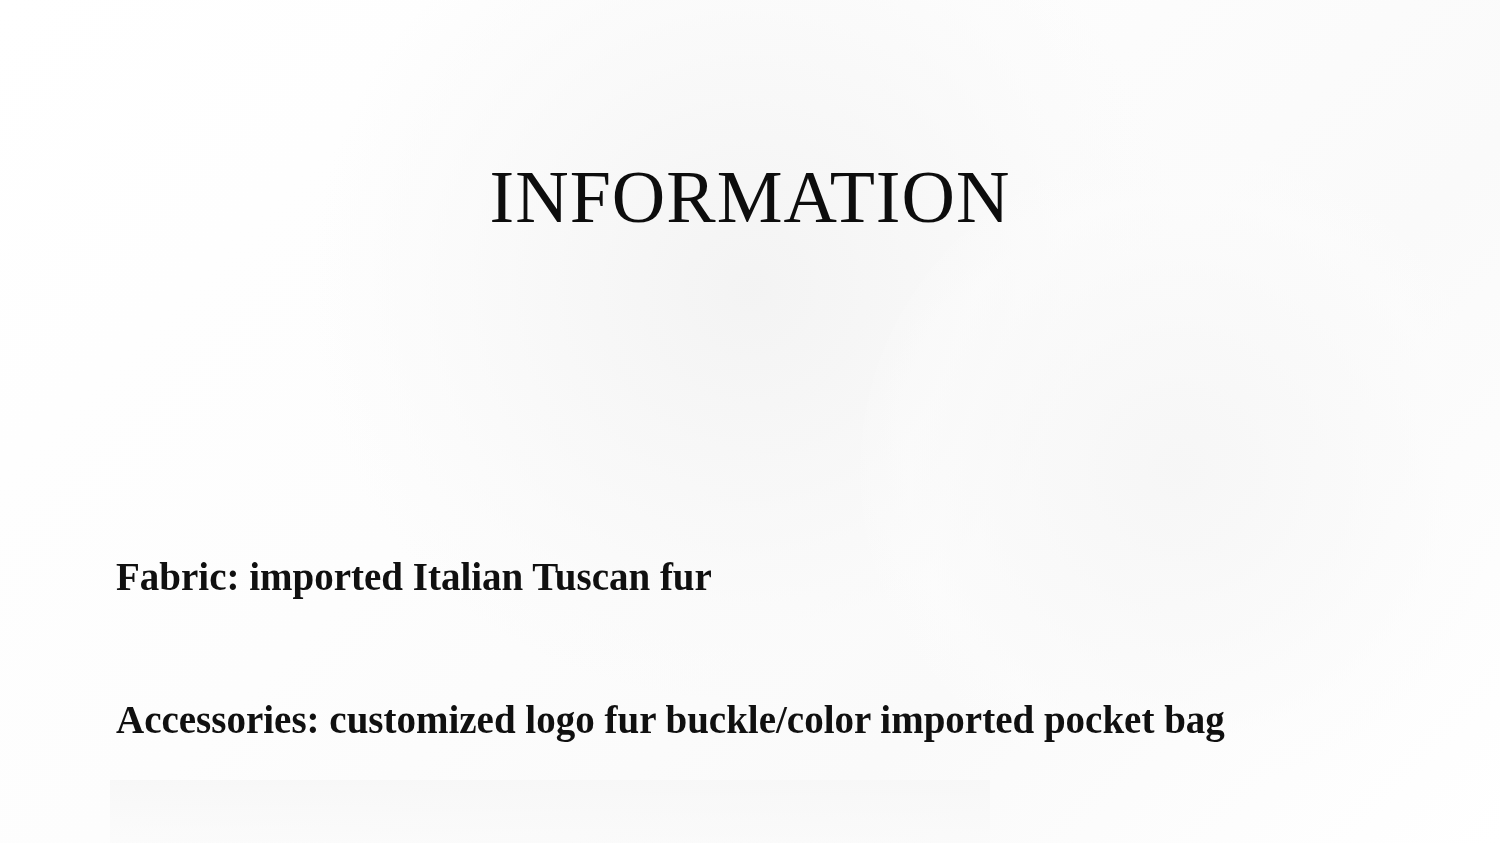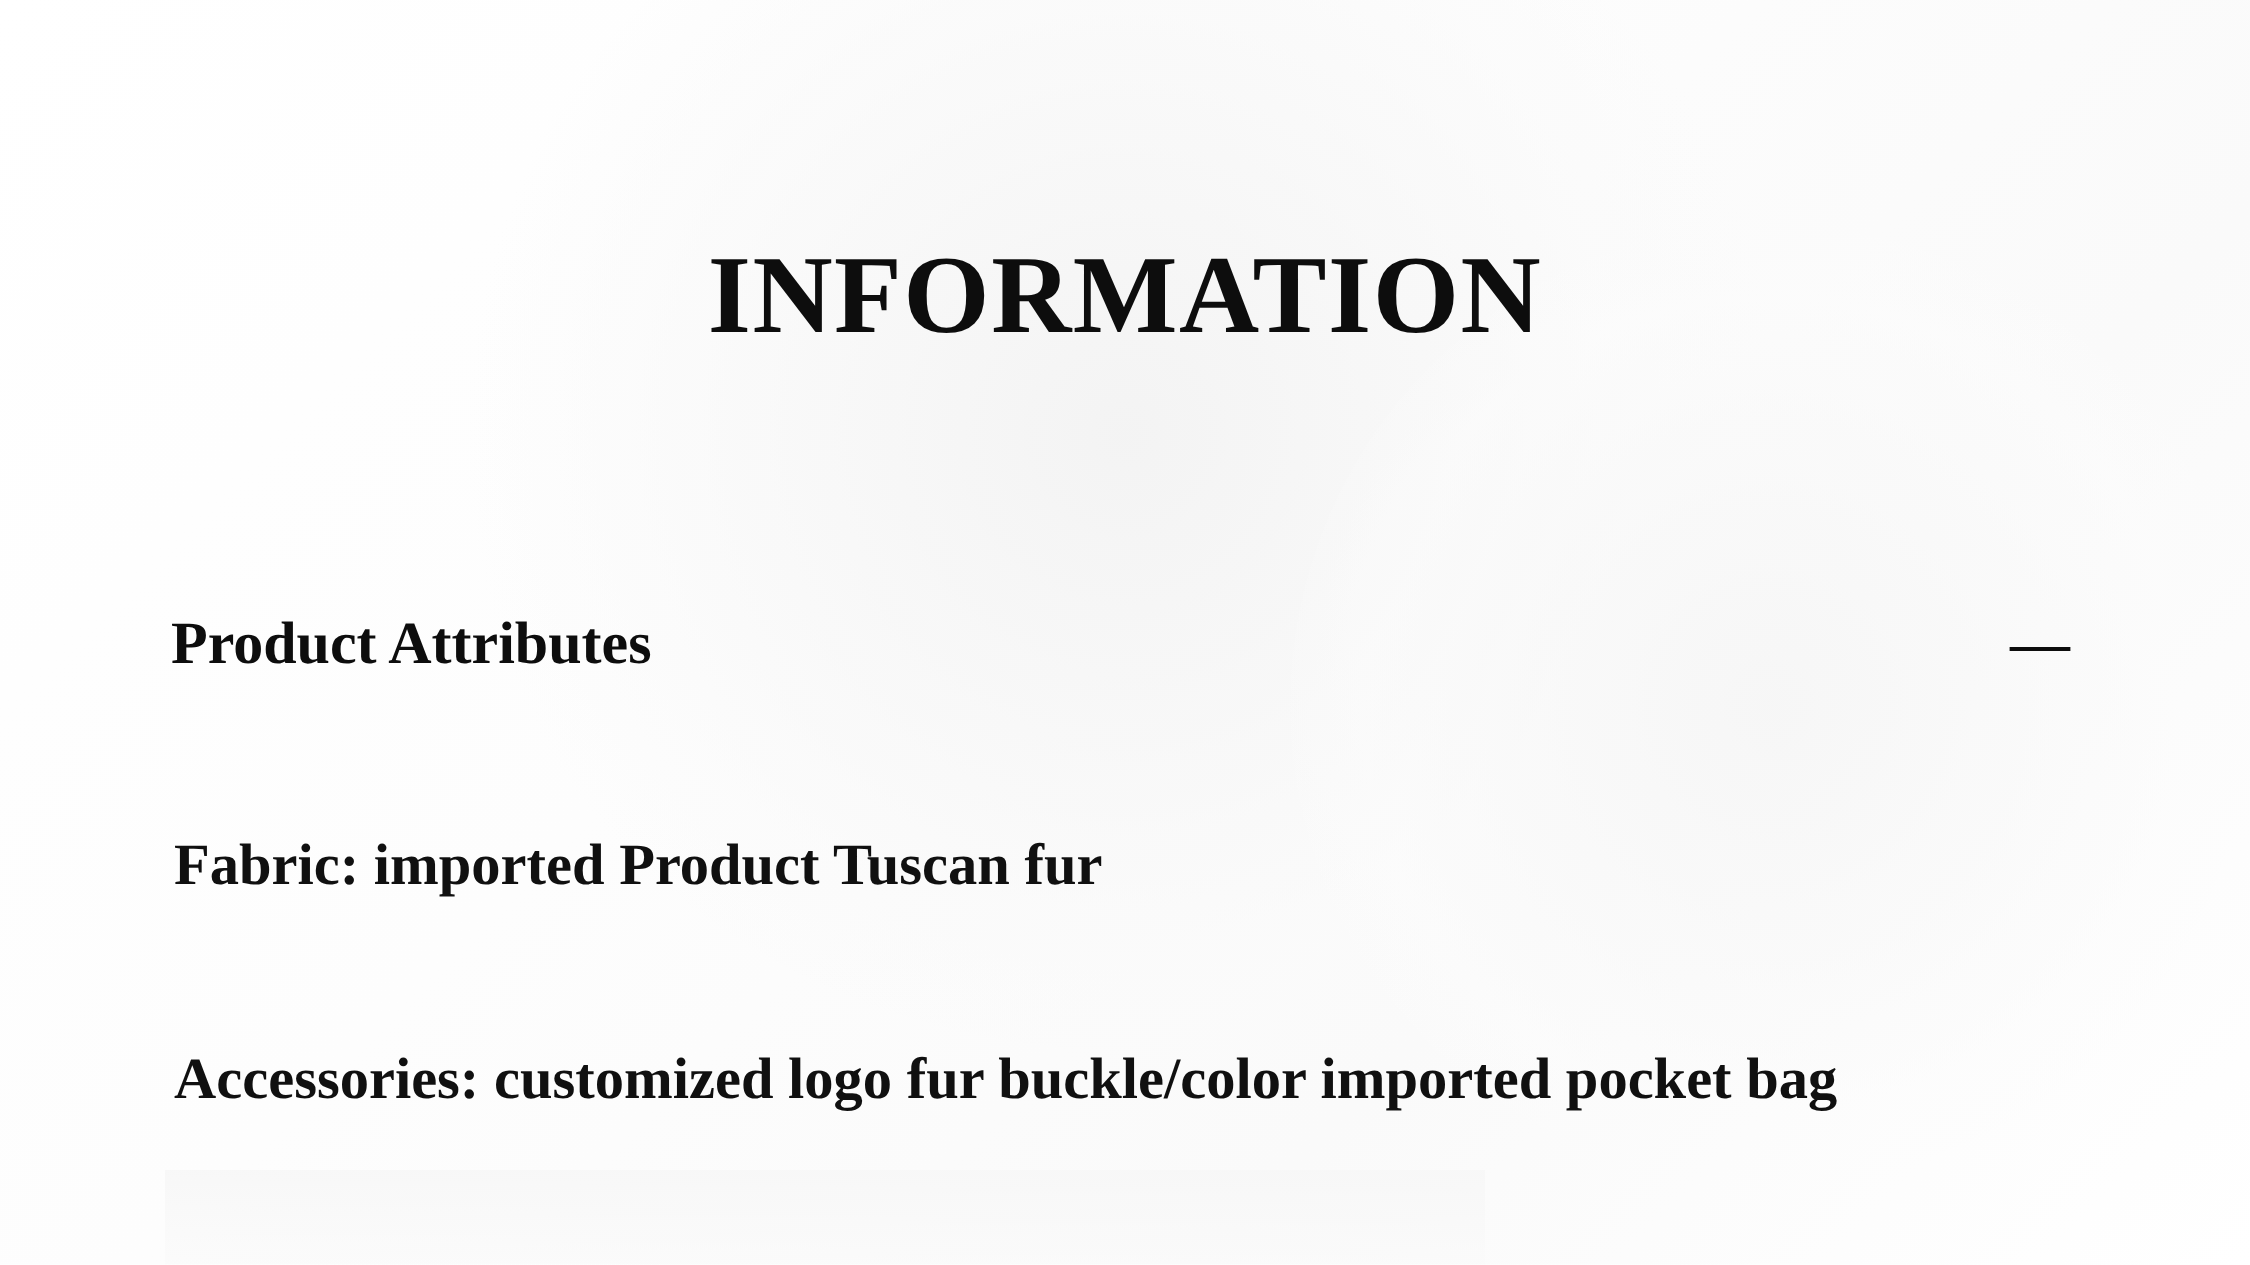--- a/index.html
+++ b/index.html
@@ -53,21 +53,21 @@
   }
 
   .title {
     position: absolute;
     left: 0;
     top: 152px;
     width: 1500px;
     text-align: center;
     font-size: 74px;
     line-height: 90px;
-    font-weight: 700;
+    font-weight: 400;
     letter-spacing: 1px;
     color: #0d0d0d;
   }
 
   .attr-row {
     position: absolute;
     left: 114px;
     top: 400px;
     width: 1272px;
     display: flex;
@@ -104,22 +104,18 @@
 <body>
 
 <div class="page">
 
   <div class="bg-blob-a"></div>
   <div class="bg-blob-b"></div>
   <div class="bg-band"></div>
 
   <div class="title">INFORMATION</div>
 
-  <div class="attr-row">
-    <div class="attr-title">Product Attributes</div>
-    <div class="attr-dash">—</div>
-  </div>
 
-  <div class="spec spec-1">Fabric: imported Product Tuscan fur</div>
+  <div class="spec spec-1">Fabric: imported Italian Tuscan fur</div>
 
   <div class="spec spec-2">Accessories: customized logo fur buckle/color imported pocket bag</div>
 
 </div>
 
 </body></html>

